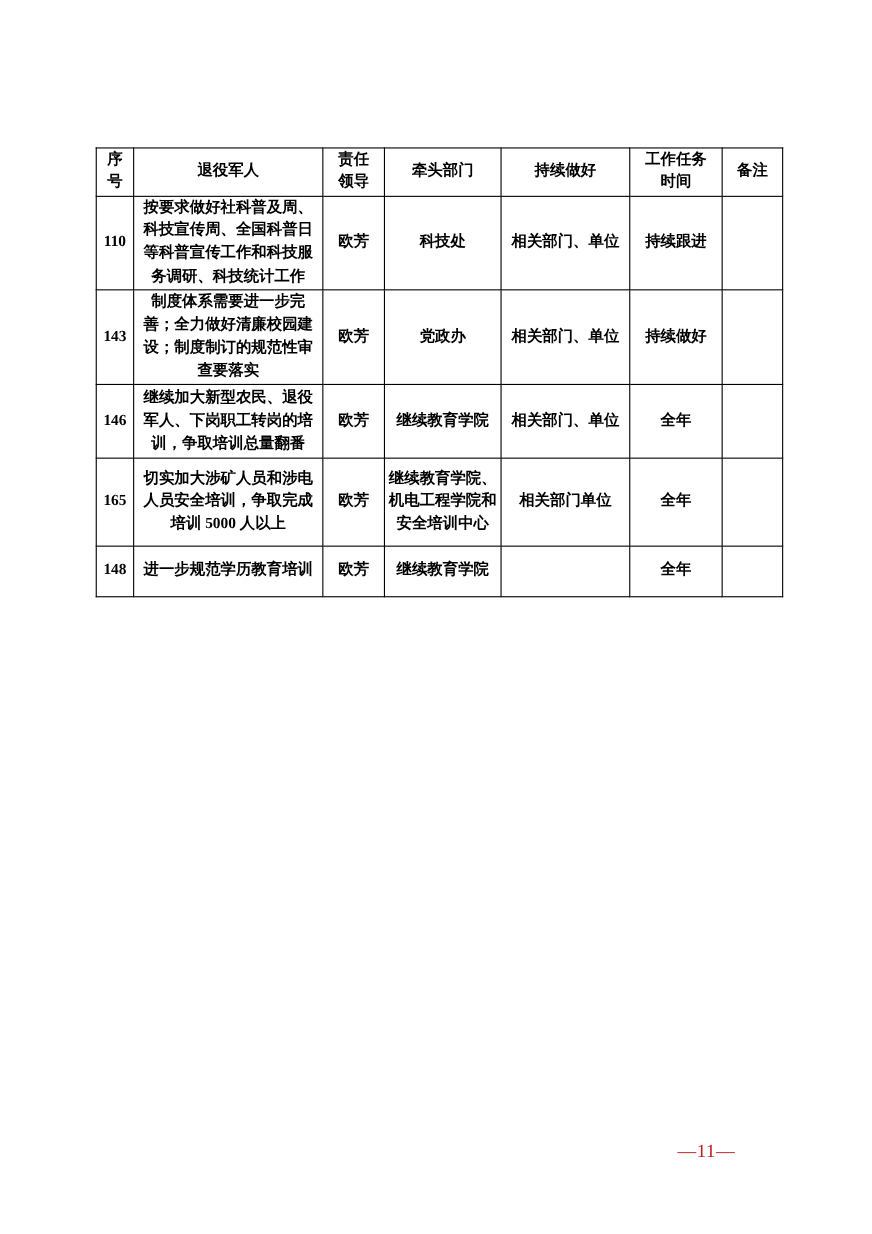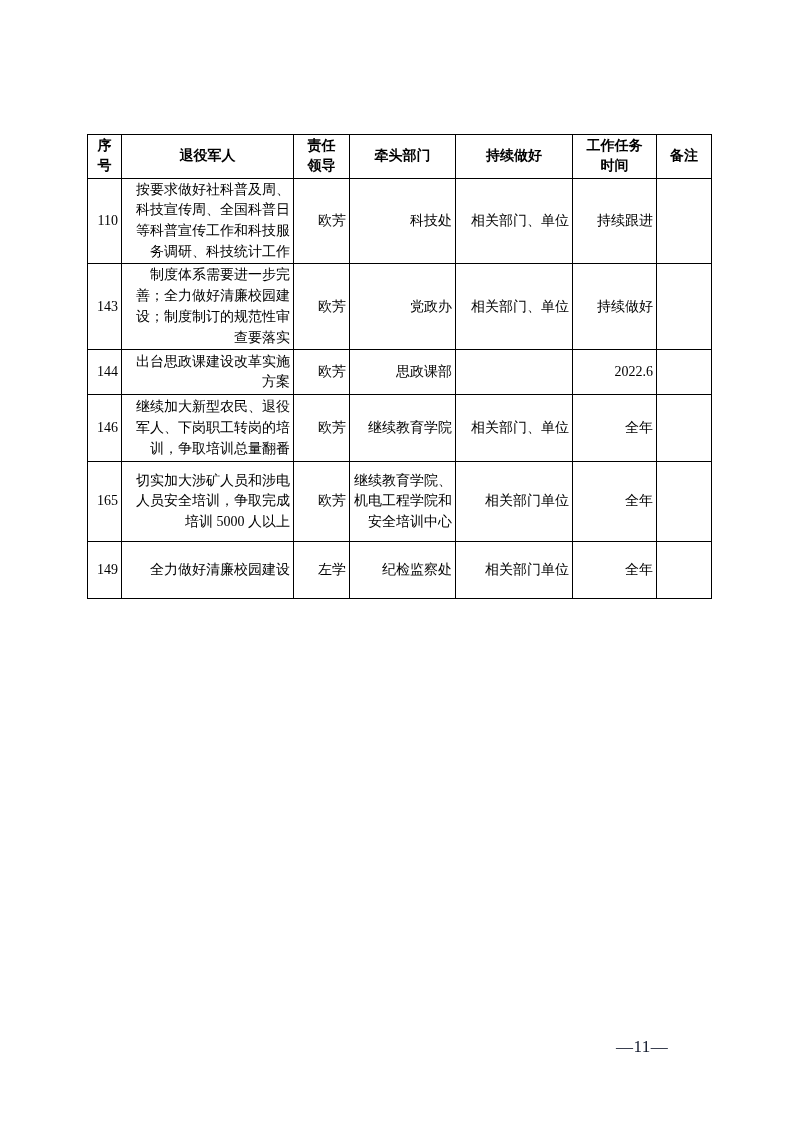--- a/index.html
+++ b/index.html
@@ -33,30 +33,29 @@
     padding: 1px 3px;
     overflow: hidden;
     word-break: break-all;
   }
   table.tasks th {
     font-weight: bold;
     white-space: pre-line;
     line-height: 1.45;
   }
   table.tasks td {
-    font-weight: normal;
+    font-weight: bold;
     line-height: 1.48;
-    text-align: right;
   }
   .page-number {
     position: absolute;
     left: 616px;
     top: 1037px;
     font-size: 17px;
-    color: #0f172a;
+    color: #b91c1c;
     letter-spacing: 0.5px;
     white-space: nowrap;
   }
 </style>
 </head>
 <body>
 
 <div class="page">
 
   <table class="tasks">
@@ -95,53 +94,44 @@
       </tr>
       <tr style="height:83px">
         <td>143</td>
         <td>制度体系需要进一步完善；全力做好清廉校园建设；制度制订的规范性审查要落实</td>
         <td>欧芳</td>
         <td>党政办</td>
         <td>相关部门、单位</td>
         <td>持续做好</td>
         <td></td>
       </tr>
-      <tr style="height:45px">
-        <td>144</td>
-        <td>出台思政课建设改革实施方案</td>
-        <td>欧芳</td>
-        <td>思政课部</td>
-        <td></td>
-        <td>2022.6</td>
-        <td></td>
-      </tr>
       <tr style="height:67px">
         <td>146</td>
         <td>继续加大新型农民、退役军人、下岗职工转岗的培训，争取培训总量翻番</td>
         <td>欧芳</td>
         <td>继续教育学院</td>
         <td>相关部门、单位</td>
         <td>全年</td>
         <td></td>
       </tr>
       <tr style="height:80px">
         <td>165</td>
         <td>切实加大涉矿人员和涉电人员安全培训，争取完成培训 5000 人以上</td>
         <td>欧芳</td>
         <td>继续教育学院、机电工程学院和安全培训中心</td>
         <td>相关部门单位</td>
         <td>全年</td>
         <td></td>
       </tr>
-      <tr style="height:57px">
-        <td>149</td>
-        <td>全力做好清廉校园建设</td>
-        <td>左学</td>
-        <td>纪检监察处</td>
-        <td>相关部门单位</td>
+      <tr style="height:46px">
+        <td>148</td>
+        <td>进一步规范学历教育培训</td>
+        <td>欧芳</td>
+        <td>继续教育学院</td>
+        <td></td>
         <td>全年</td>
         <td></td>
       </tr>
     </tbody>
   </table>
 
   <div class="page-number">—11—</div>
 
 </div>
 

